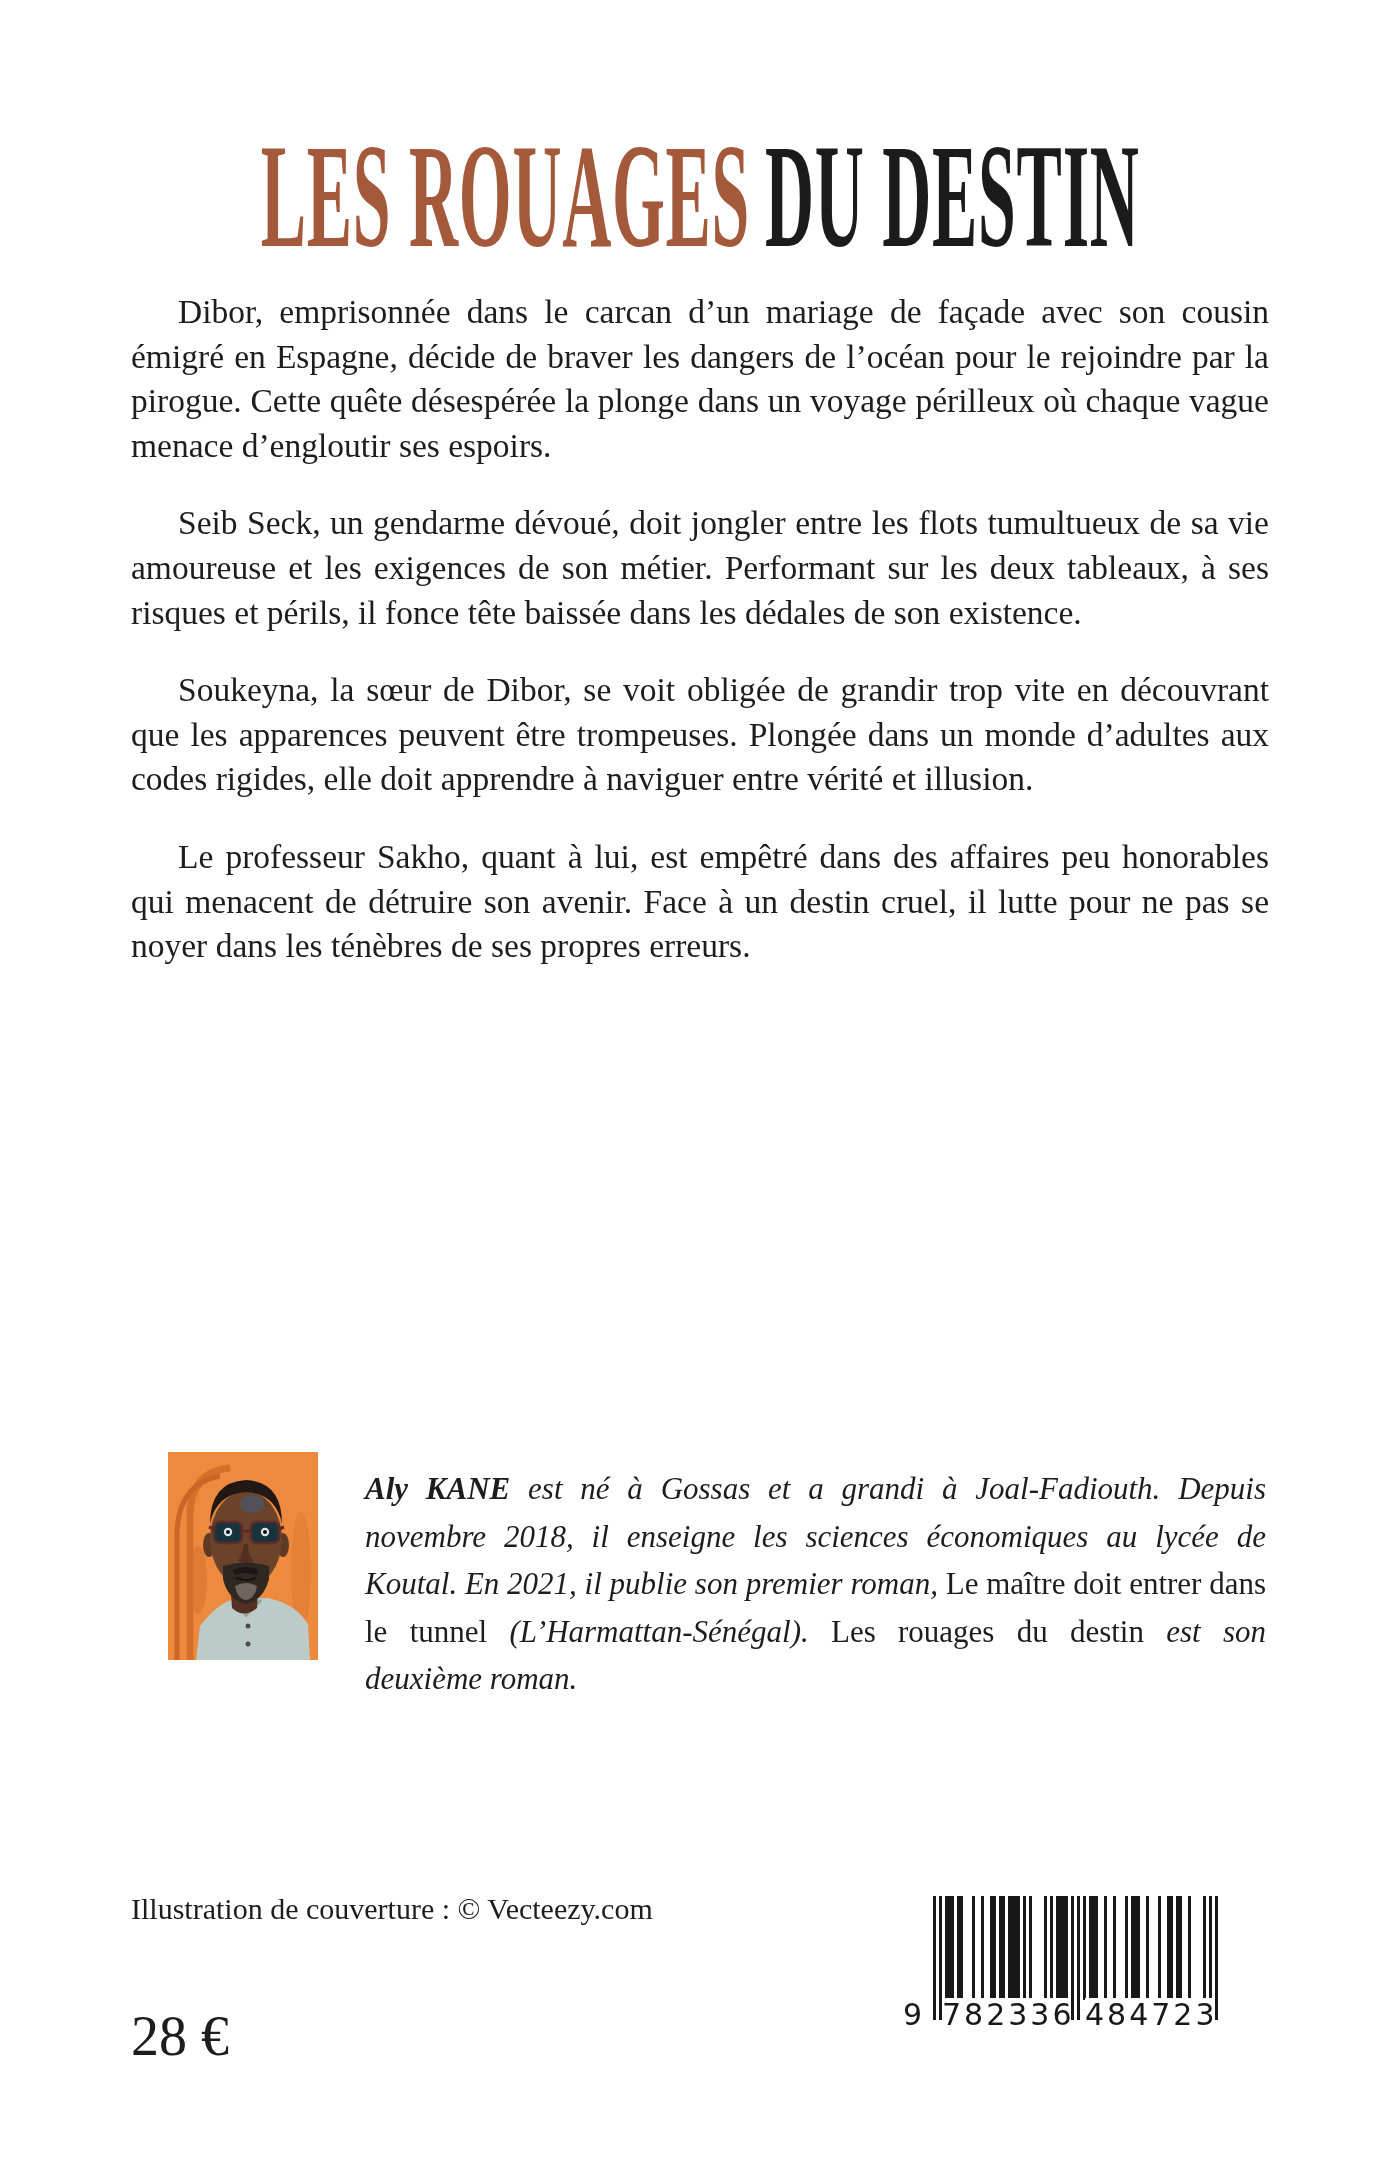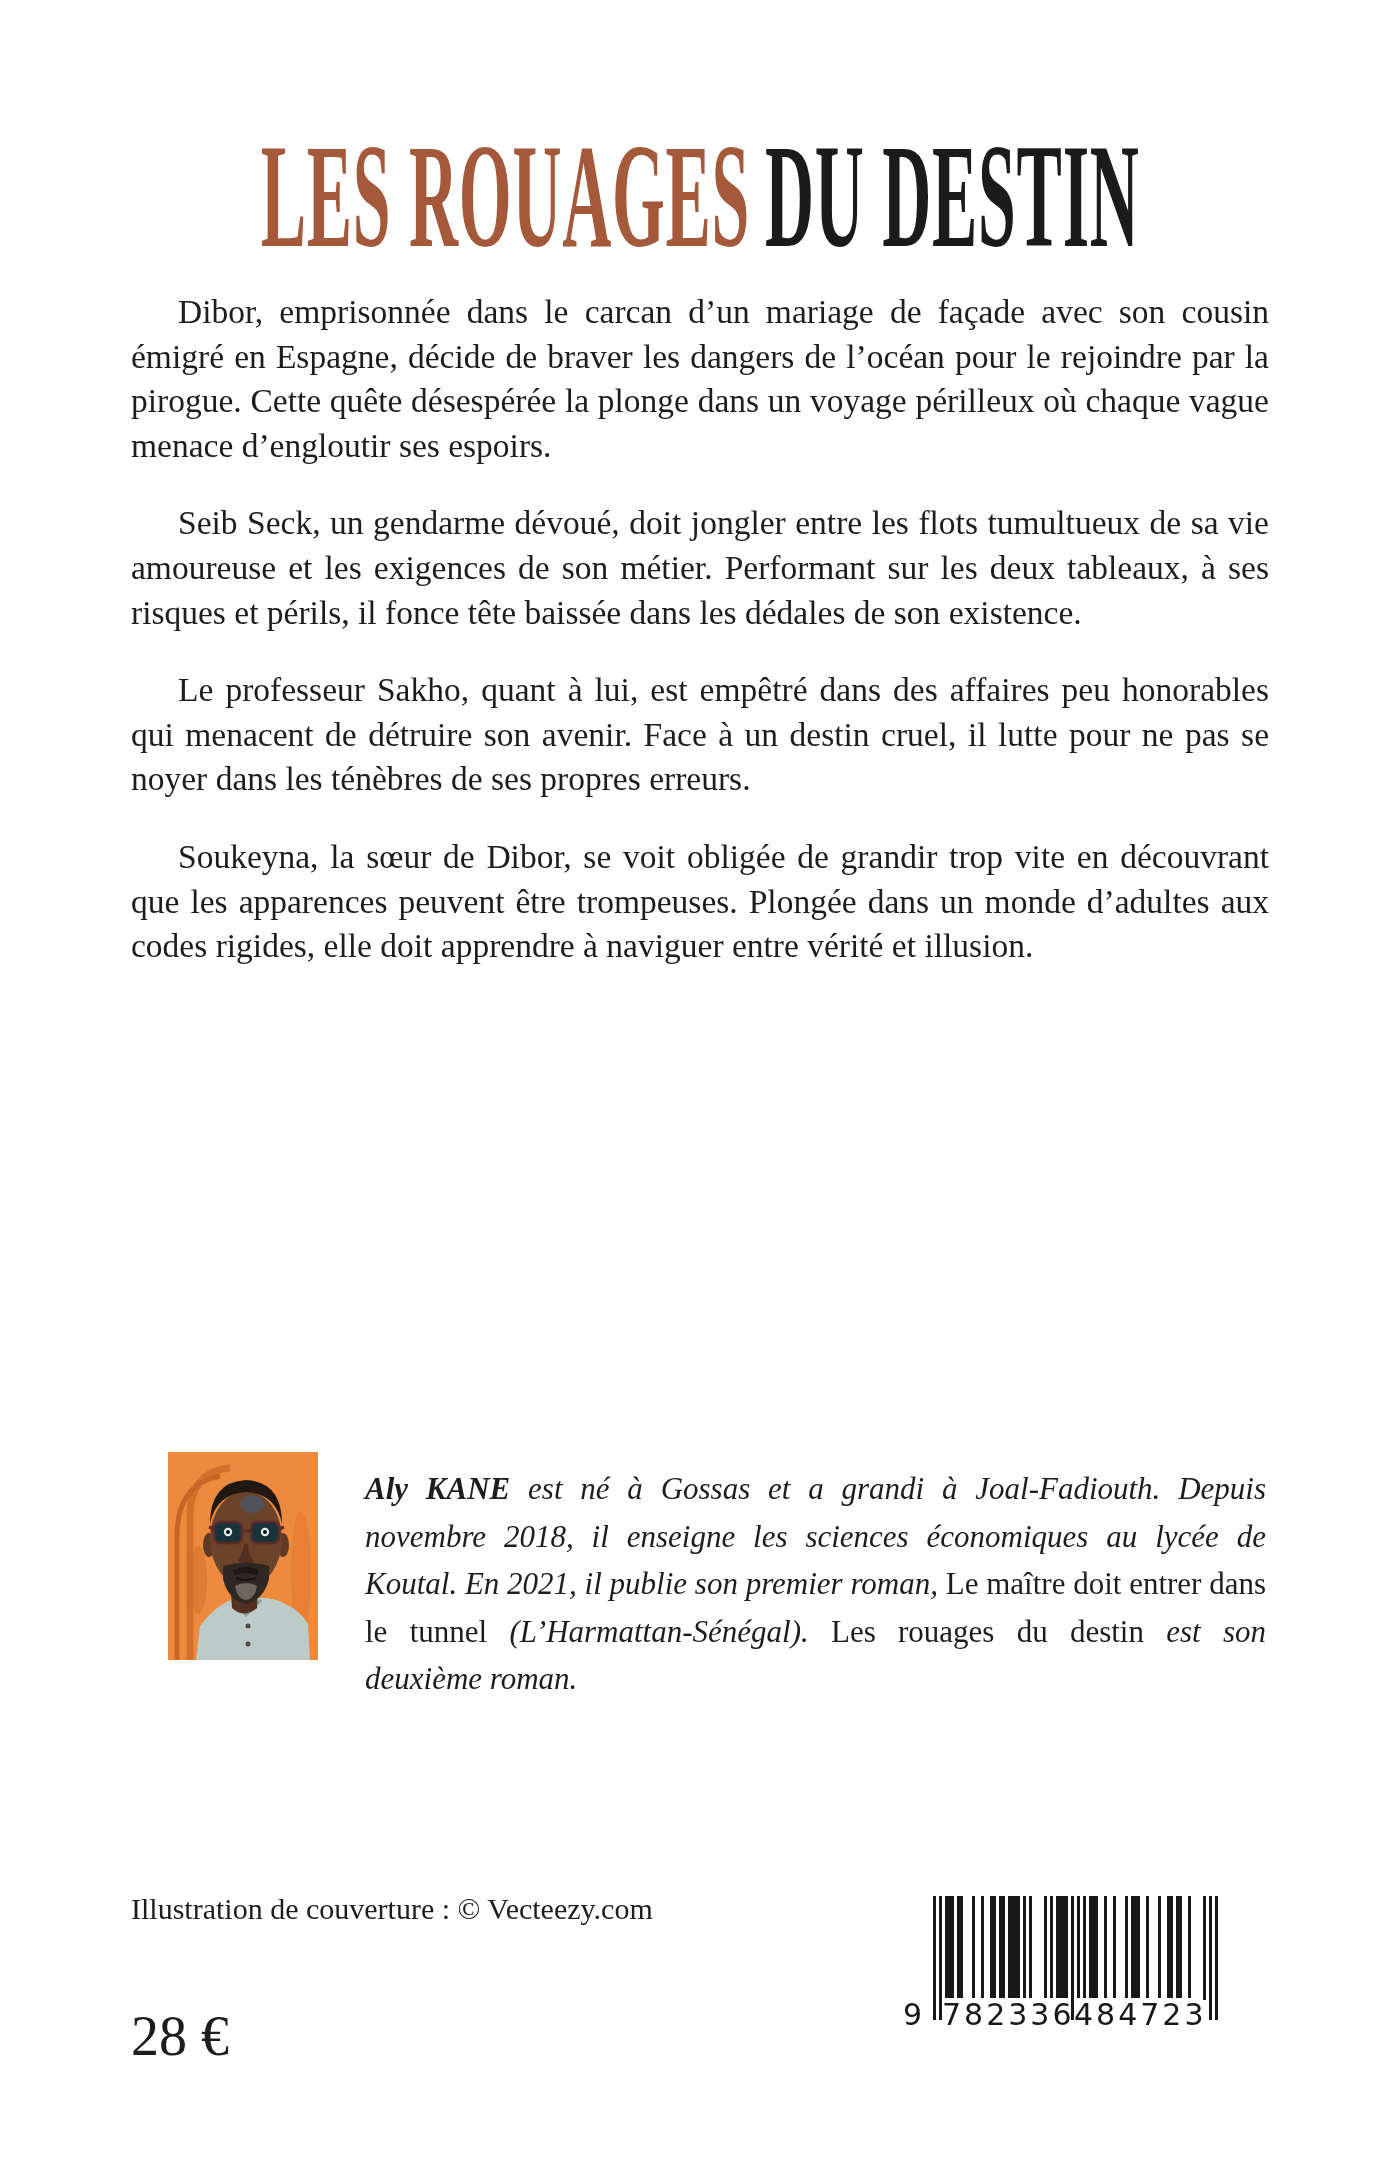--- a/index.html
+++ b/index.html
@@ -61,36 +61,36 @@
   .barcode{position:absolute;left:933px;top:1896px;width:285px;height:140px;}
   .barcode .bar{position:absolute;top:0;background:#181818;}
   .barcode .bc-digits{
     position:absolute;top:102px;
     font-family:"DejaVu Sans", sans-serif;
     font-size:30px;line-height:34px;color:#181818;
     letter-spacing:3px;
   }
   .bc-first{left:-30px;}
   .bc-left{left:9px;width:128px;text-align:center;background:#fff;}
-  .bc-right{left:141px;width:128px;text-align:center;background:#fff;}
+  .bc-right{left:152px;width:128px;text-align:center;background:#fff;}
 </style>
 </head>
 <body>
 
 <div class="page">
 
   <div class="title">
     <span class="title-inner"><span class="title-part1" style="color: rgb(165, 89, 59);">LES ROUAGES</span><span class="title-part2" style="color: rgb(27, 27, 27);">DU DESTIN</span></span>
   </div>
 
   <div class="synopsis">
     <p>Dibor, emprisonnée dans le carcan d’un mariage de façade avec son cousin émigré en Espagne, décide de braver les dangers de l’océan pour le rejoindre par la pirogue. Cette quête désespérée la plonge dans un voyage périlleux où chaque vague menace d’engloutir ses espoirs.</p>
     <p>Seib Seck, un gendarme dévoué, doit jongler entre les flots tumultueux de sa vie amoureuse et les exigences de son métier. Performant sur les deux tableaux, à ses risques et périls, il fonce tête baissée dans les dédales de son existence.</p>
+    <p>Soukeyna, la sœur de Dibor, se voit obligée de grandir trop vite en découvrant que les apparences peuvent être trompeuses. Plongée dans un monde d’adultes aux codes rigides, elle doit apprendre à naviguer entre vérité et illusion.</p>
     <p>Le professeur Sakho, quant à lui, est empêtré dans des affaires peu honorables qui menacent de détruire son avenir. Face à un destin cruel, il lutte pour ne pas se noyer dans les ténèbres de ses propres erreurs.</p>
-    <p>Soukeyna, la sœur de Dibor, se voit obligée de grandir trop vite en découvrant que les apparences peuvent être trompeuses. Plongée dans un monde d’adultes aux codes rigides, elle doit apprendre à naviguer entre vérité et illusion.</p>
   </div>
 
   <div class="author">
     <svg class="author-photo" viewBox="0 0 150 208" width="150" height="208" xmlns="http://www.w3.org/2000/svg">
       <rect width="150" height="208" fill="#ee8a3e"></rect>
       <path d="M22 208 L22 64 Q22 20 62 16" fill="none" stroke="#d4702a" stroke-width="7"></path>
       <path d="M9 208 L9 84 Q9 32 52 24" fill="none" stroke="#c96526" stroke-width="5"></path>
       <ellipse cx="30" cy="128" rx="9" ry="34" fill="#d4702a" opacity="0.55"></ellipse>
       <ellipse cx="133" cy="120" rx="10" ry="60" fill="#e07a30" opacity="0.6"></ellipse>
 

